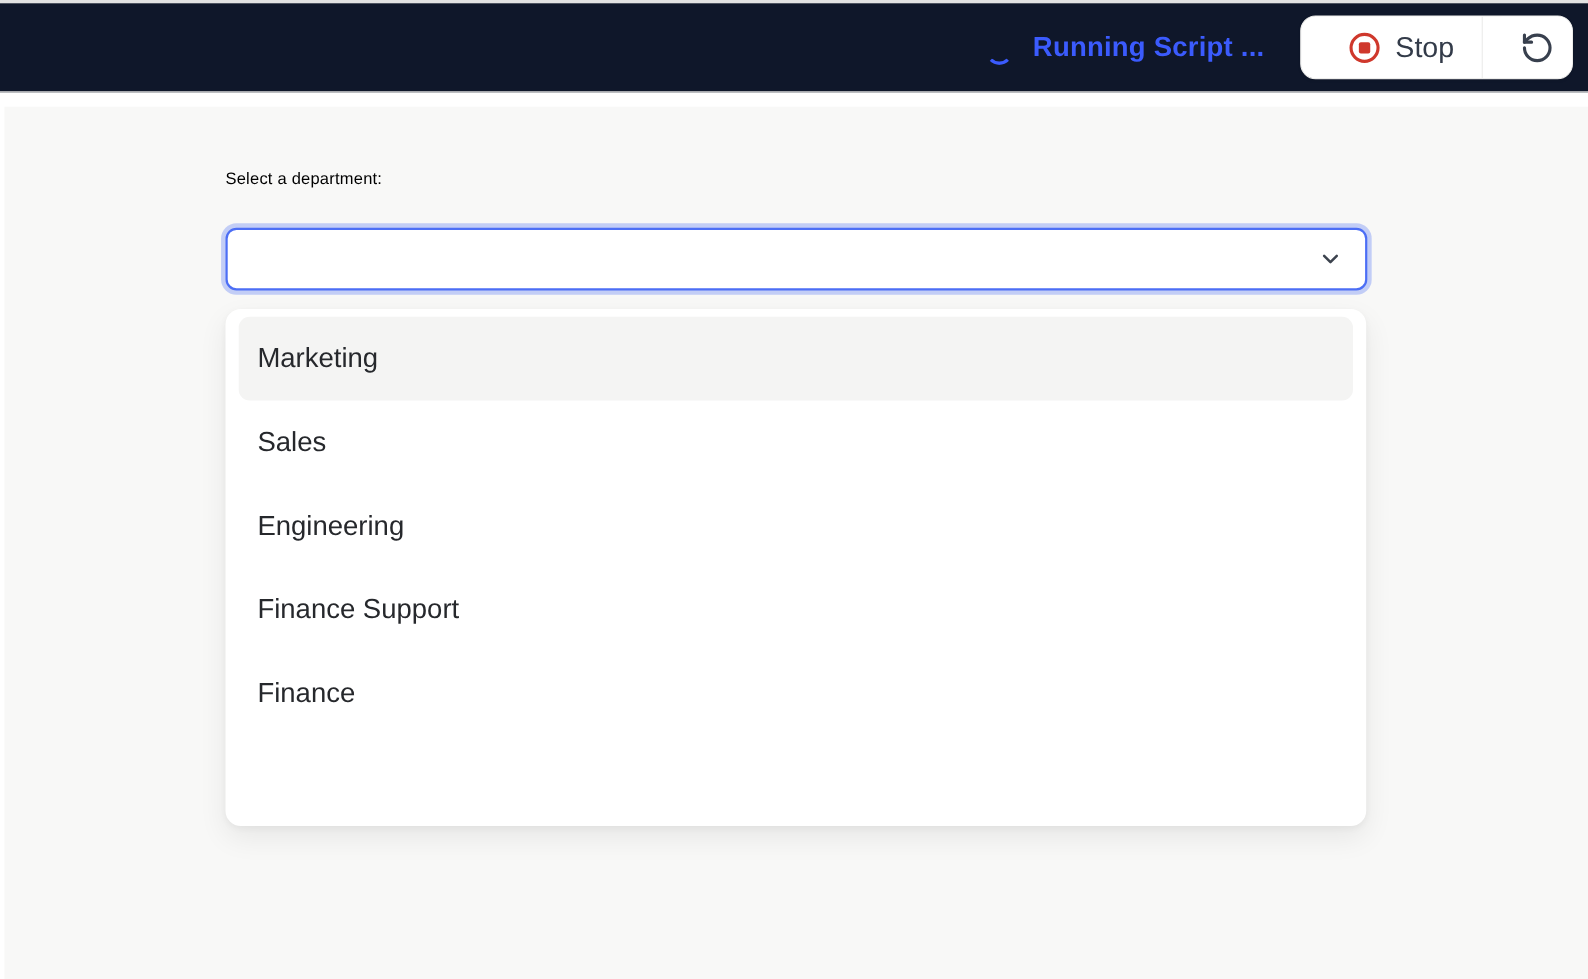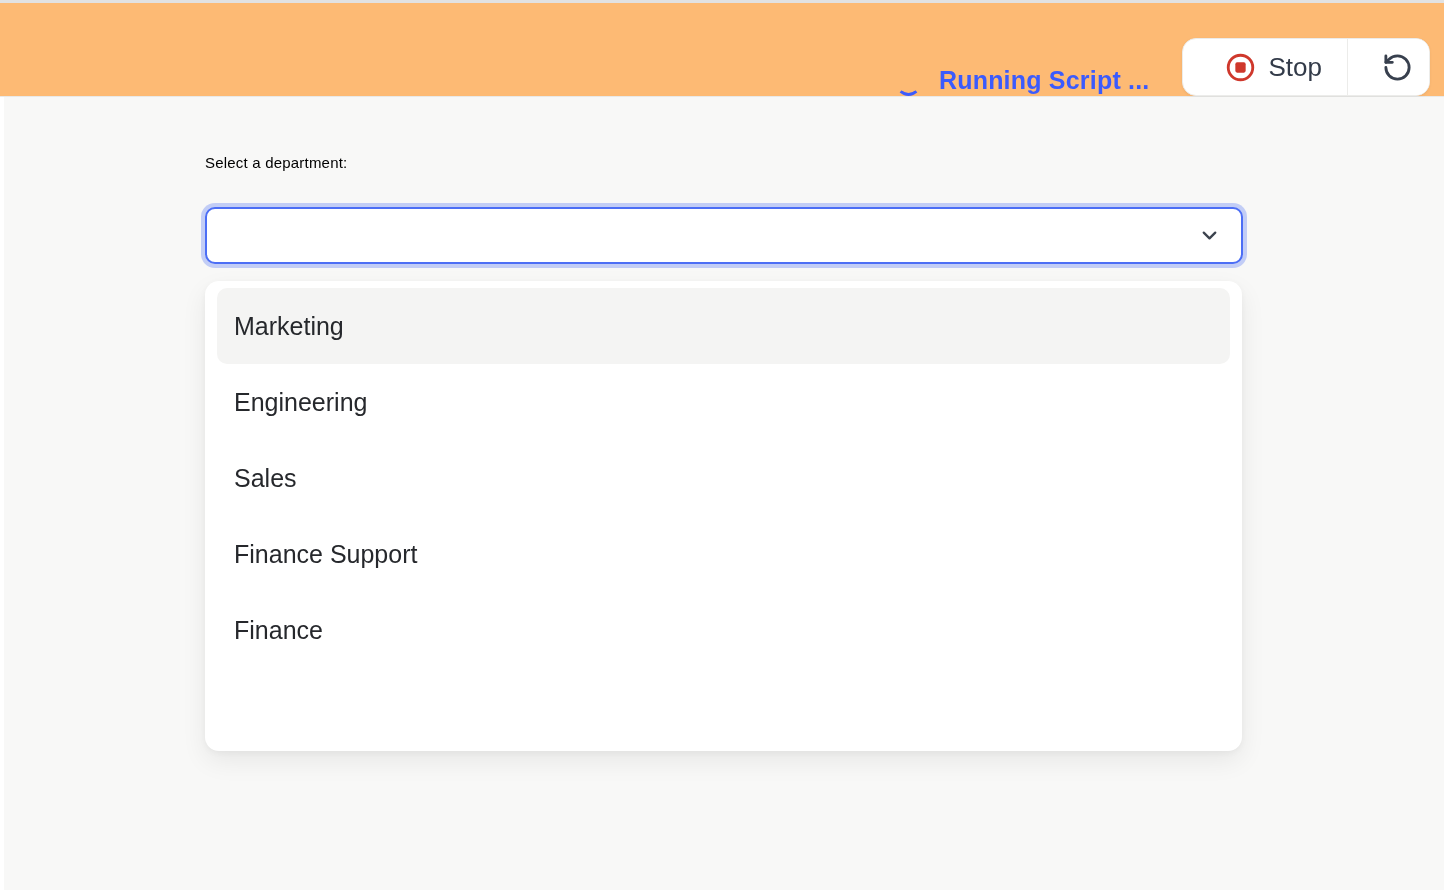--- a/index.html
+++ b/index.html
@@ -6,25 +6,25 @@
   html,body { width:1444px; height:890px; overflow:hidden; }
   body {
     font-family:"Liberation Sans", "DejaVu Sans", sans-serif;
     background:#ffffff;
     position:relative;
     color:#26282c;
   }
 
   
   .topbar {
-    position:absolute; top:0; left:0; right:0; height:97px;
-    background:#fdba74;
+    position:absolute; top:0; left:0; right:0; height:84px;
+    background:#0f172a;
     border-top:3px solid #e2e2e2;
     border-bottom:1px solid #e9e9e7;
-    display:flex; align-items:flex-end; justify-content:flex-end;
+    display:flex; align-items:center; justify-content:flex-end;
     padding-right:14px;
   }
   .status {
     display:flex; align-items:center; gap:18px;
     margin-right:32px;
   }
   .spinner {
     width:25px; height:25px; border-radius:50%;
     border:3px solid transparent;
     border-bottom-color:#3b5bfd;
@@ -130,19 +130,19 @@
     <span class="select-value"></span>
     <span class="icon">
       <svg width="23" height="23" viewBox="0 0 24 24" fill="none" stroke="#3c434e" stroke-width="2.4" stroke-linecap="round" stroke-linejoin="round">
         <polyline points="6 9 12 15 18 9"></polyline>
       </svg>
     </span>
   </div>
 
   <div class="dropdown">
     <div class="option highlighted">Marketing</div>
+    <div class="option">Sales</div>
     <div class="option">Engineering</div>
-    <div class="option">Sales</div>
     <div class="option">Finance Support</div>
     <div class="option">Finance</div>
   </div>
 
 </main>
 
 </body></html>

